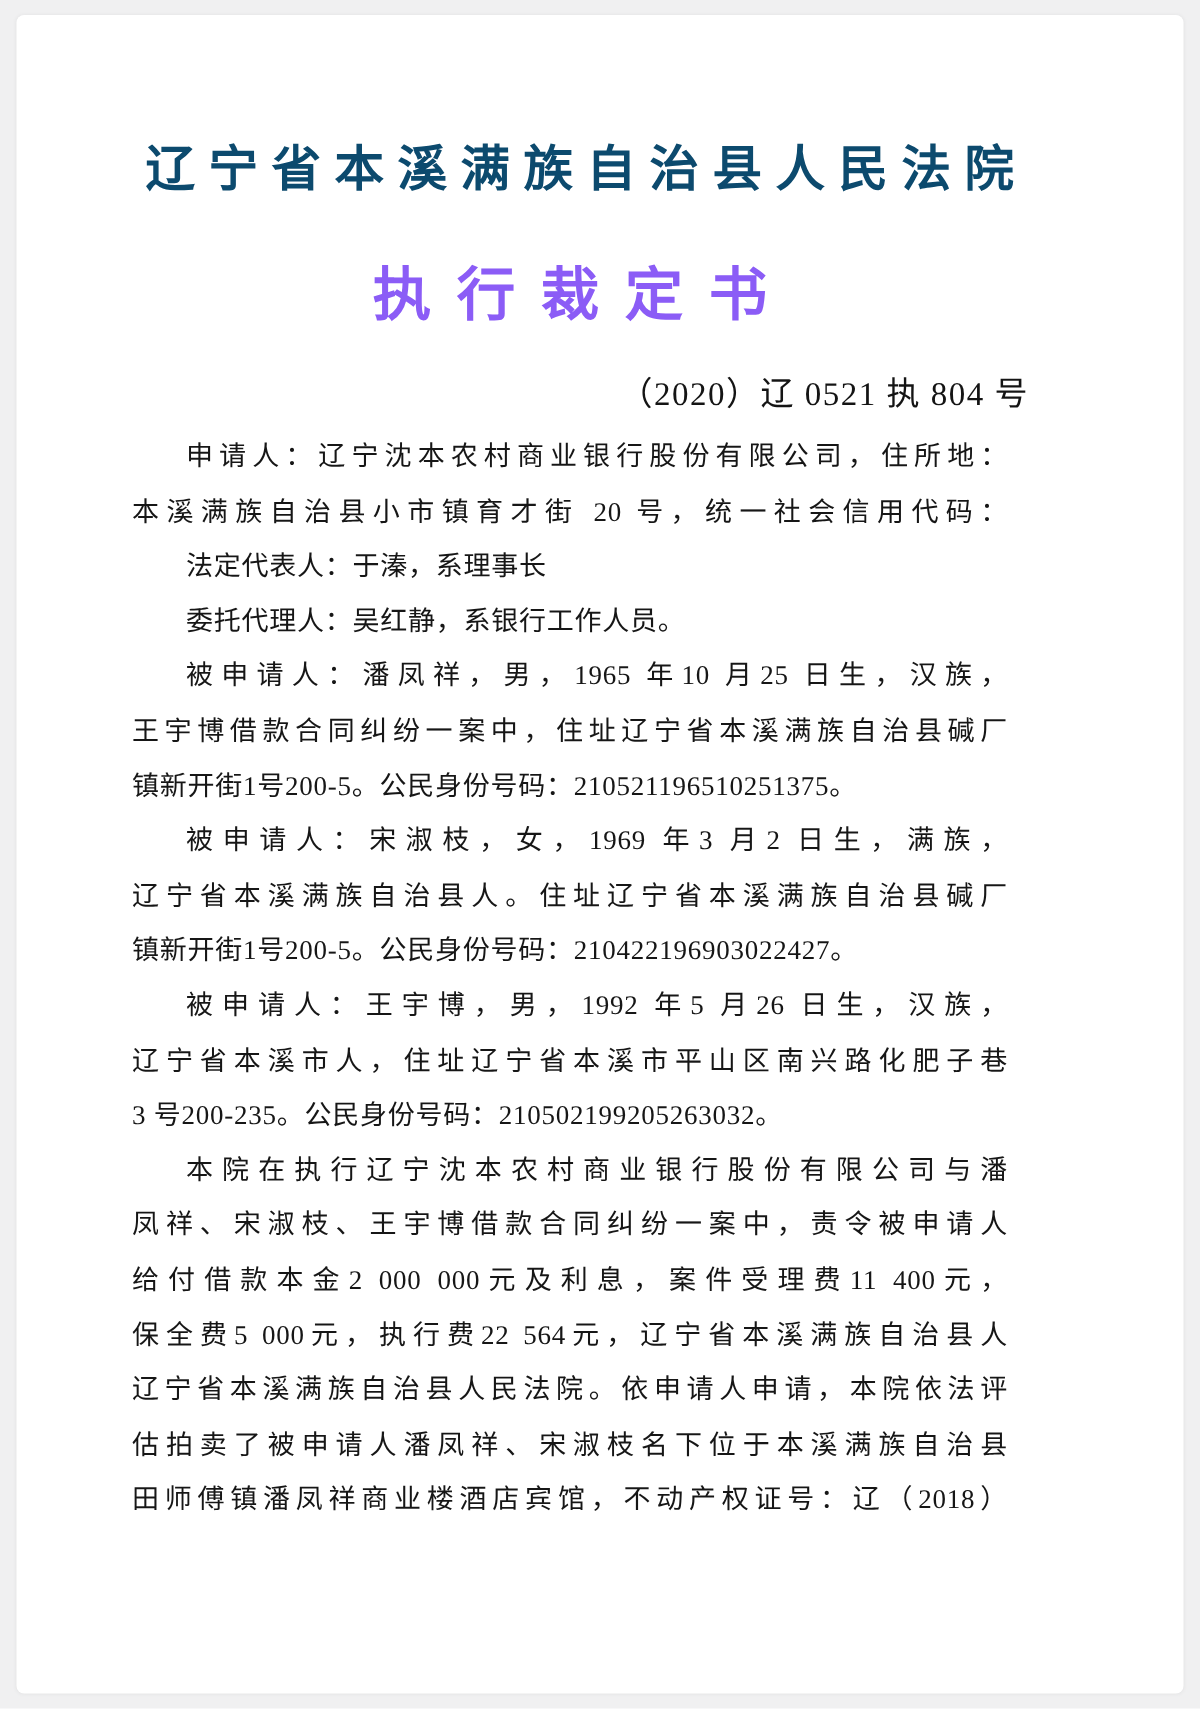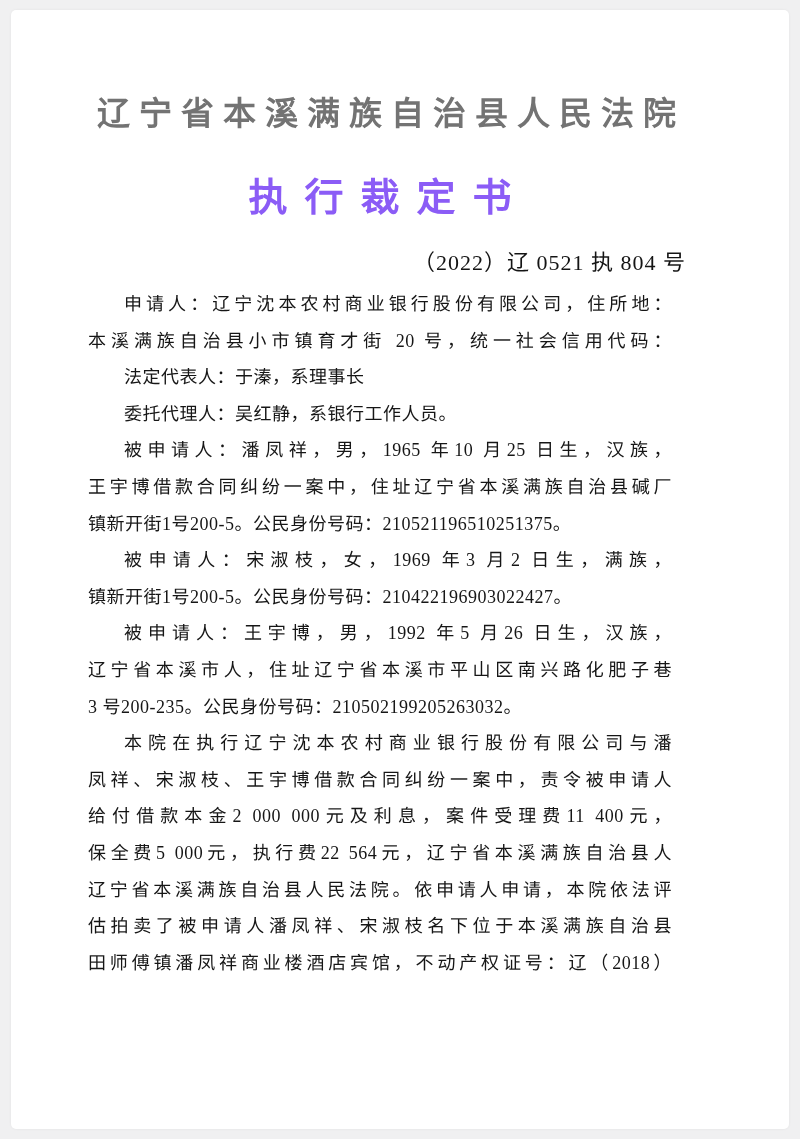--- a/index.html
+++ b/index.html
@@ -32,21 +32,21 @@
     padding: 80px 117px 0 77px;
   }
   .court-name {
     font-size: 33px;
     font-weight: 700;
     line-height: 48px;
     text-align: center;
     letter-spacing: 9px;
     text-indent: 9px;
     white-space: nowrap;
-    color: #737373;
+    color: #0c4a6e;
   }
   .doc-title {
     margin-top: 34px;
     font-size: 39px;
     font-weight: 700;
     line-height: 52px;
     text-align: center;
     letter-spacing: 17px;
     text-indent: 17px;
     white-space: nowrap;
@@ -83,31 +83,32 @@
 </head>
 <body>
 
 <div class="canvas">
   <div class="page">
 
     <div class="court-name">辽宁省本溪满族自治县人民法院</div>
 
     <div class="doc-title">执行裁定书</div>
 
-    <div class="case-number">（2022）辽 0521 执 804 号</div>
+    <div class="case-number">（2020）辽 0521 执 804 号</div>
 
     <div class="doc-body">
       <div class="ln ind jf">申请人：辽宁沈本农村商业银行股份有限公司，住所地：</div>
       <div class="ln jf">本溪满族自治县小市镇育才街 20 号，统一社会信用代码：</div>
       <div class="ln ind">法定代表人：于溱，系理事长</div>
       <div class="ln ind">委托代理人：吴红静，系银行工作人员。</div>
       <div class="ln ind jf">被申请人：潘凤祥，男，1965 年10 月25 日生，汉族，</div>
       <div class="ln jf">王宇博借款合同纠纷一案中，住址辽宁省本溪满族自治县碱厂</div>
       <div class="ln">镇新开街1号200-5。公民身份号码：210521196510251375。</div>
       <div class="ln ind jf">被申请人：宋淑枝，女，1969 年3 月2 日生，满族，</div>
+      <div class="ln jf">辽宁省本溪满族自治县人。住址辽宁省本溪满族自治县碱厂</div>
       <div class="ln">镇新开街1号200-5。公民身份号码：210422196903022427。</div>
       <div class="ln ind jf">被申请人：王宇博，男，1992 年5 月26 日生，汉族，</div>
       <div class="ln jf">辽宁省本溪市人，住址辽宁省本溪市平山区南兴路化肥子巷</div>
       <div class="ln">3 号200-235。公民身份号码：210502199205263032。</div>
       <div class="ln ind jf">本院在执行辽宁沈本农村商业银行股份有限公司与潘</div>
       <div class="ln jf">凤祥、宋淑枝、王宇博借款合同纠纷一案中，责令被申请人</div>
       <div class="ln jf">给付借款本金2 000 000元及利息，案件受理费11 400元，</div>
       <div class="ln jf">保全费5 000元，执行费22 564元，辽宁省本溪满族自治县人</div>
       <div class="ln jf">辽宁省本溪满族自治县人民法院。依申请人申请，本院依法评</div>
       <div class="ln jf">估拍卖了被申请人潘凤祥、宋淑枝名下位于本溪满族自治县</div>

